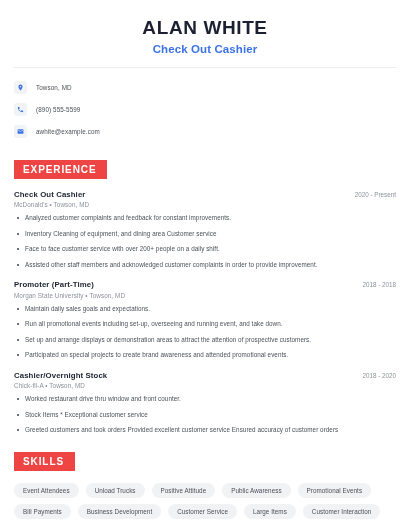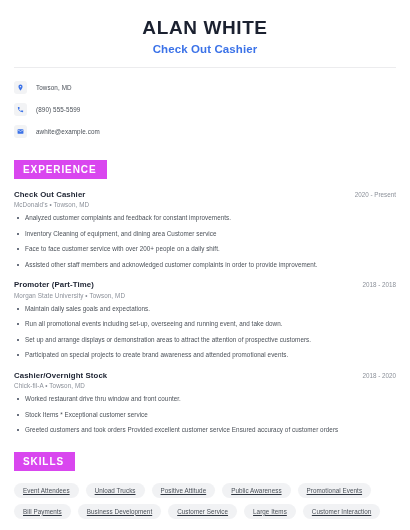--- a/index.html
+++ b/index.html
@@ -79,30 +79,30 @@
   .contact-text {
     margin-left: 9px;
     font-size: 6.3px;
     color: #4a5058;
     letter-spacing: 0.1px;
   }
 
   
   .section-banner {
     display: inline-block;
-    background: #d946ef;
+    background: #ef4444;
     color: #ffffff;
     font-size: 10px;
     font-weight: bold;
     letter-spacing: 0.9px;
     padding: 4px 11px 4px 9px;
   }
 
   .section-experience { margin-top: 18px; }
-  .section-skills { margin-top: 16px; text-decoration: underline; }
+  .section-skills { margin-top: 16px; }
 
   
   .job { margin-top: 11px; }
 
   .job-head {
     display: flex;
     align-items: baseline;
     justify-content: space-between;
   }
 

